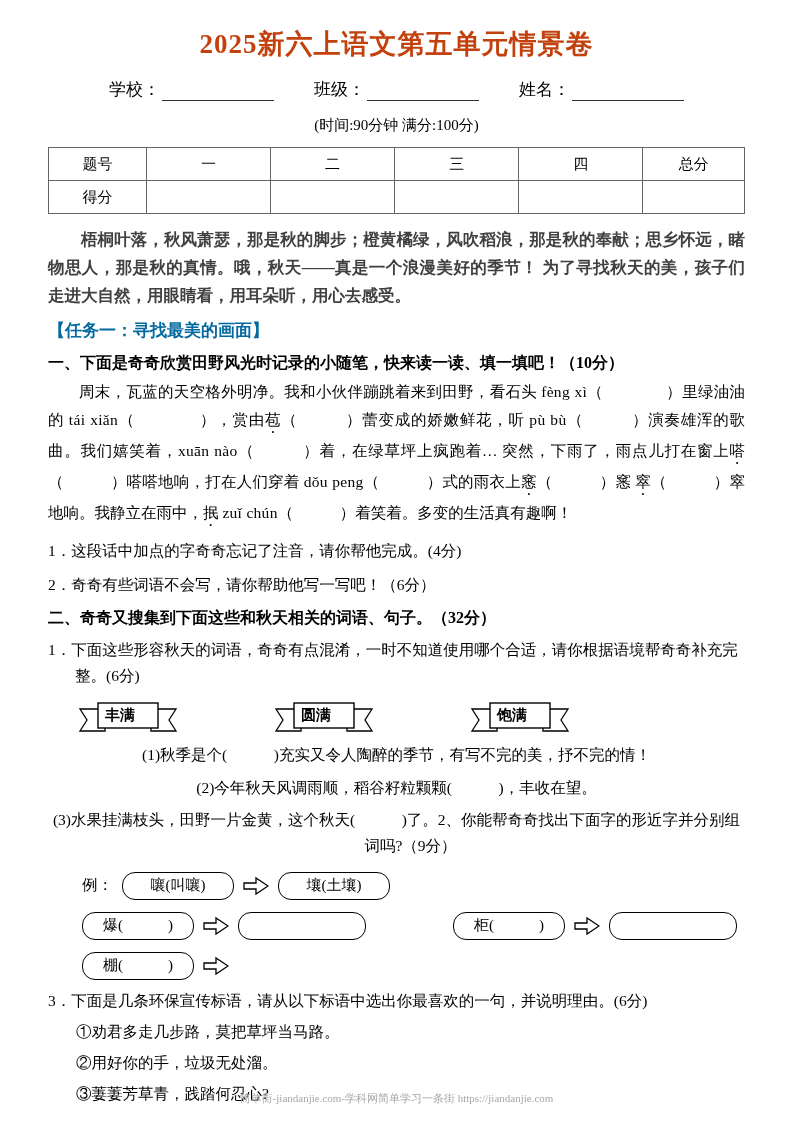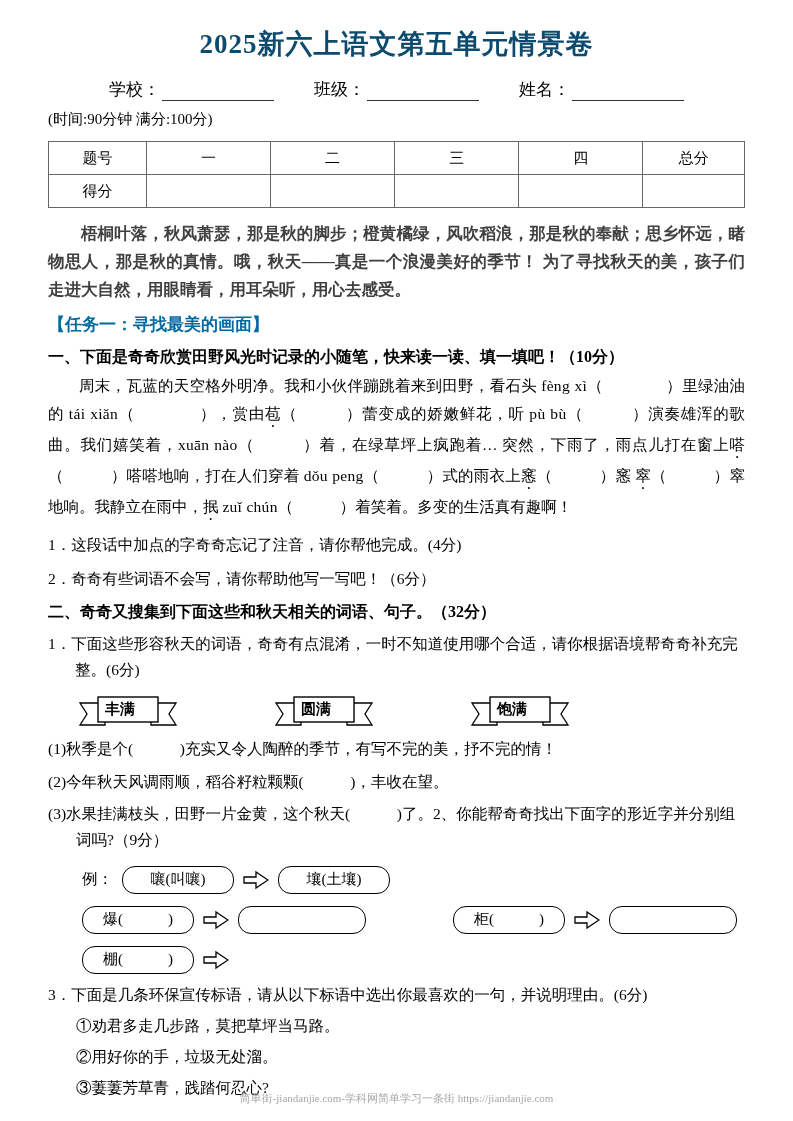--- a/index.html
+++ b/index.html
@@ -2,27 +2,27 @@
 <html><head>
 <meta charset="utf-8">
 <style>
   html,body{margin:0;padding:0;background:#ffffff;}
   body{
     width:793px;height:1121px;position:relative;overflow:hidden;
     font-family:"Liberation Serif","DejaVu Serif",serif;color:#000;
   }
   .page{padding:26px 48px 0 48px;}
 
-  .title{color:#0c4a6e;font-size:27px;font-weight:bold;text-align:center;letter-spacing:1px;}
+  .title{color:#c2410c;font-size:27px;font-weight:bold;text-align:center;letter-spacing:1px;}
 
   .id-line{display:flex;justify-content:center;gap:40px;margin-top:16px;font-size:17px;text-align:right;}
   .id-item{display:flex;align-items:flex-end;gap:2px;}
   .blank-line{display:inline-block;width:112px;height:20px;border-bottom:1.5px solid #333;}
 
-  .time-line{text-align:left;font-size:15px;margin-top:9px;}
+  .time-line{text-align:center;font-size:15px;margin-top:15px;}
 
   table.score{width:100%;border-collapse:collapse;margin-top:12px;padding-left:39px;}
   table.score td{border:1px solid #666;height:30px;text-align:center;font-size:15px;}
 
   .intro{color:#404040;font-weight:bold;font-size:16.5px;line-height:1.7;
          text-align:justify;margin-top:12px;text-indent:2em;}
 
   .task-header{color:#0369a1;font-weight:bold;font-size:17px;text-align:left;margin-top:9px;}
 
   .sec-title{font-weight:bold;font-size:16px;margin-top:11px;}
@@ -34,21 +34,21 @@
 
   .qline{font-size:15.5px;margin-top:8px;line-height:1.65;}
   .hang{padding-left:27px;text-indent:-27px;}
 
   .ribbon-row{display:flex;gap:96px;margin:12px 0 0 30px;}
   .ribbon{position:relative;width:100px;height:36px;}
   .ribbon svg{position:absolute;left:0;top:0;}
   .ribbon .ribbon-word{position:absolute;left:12px;top:3px;width:60px;height:25px;
     display:flex;align-items:center;justify-content:center;font-weight:bold;font-size:15px;}
 
-  .fill{margin-top:6px;font-size:15.5px;line-height:1.7;padding-left:28px;text-indent:-28px;}
+  .fill{margin-top:6px;font-size:15.5px;line-height:1.7;padding-left:28px;text-indent:-28px;text-align:center;}
 
   .shape-row{display:flex;align-items:center;margin:12px 0 0 34px;gap:9px;font-size:15.5px;}
   .shape-group{display:flex;align-items:center;gap:9px;}
   .shape-group.second{margin-left:78px;}
   .blob{display:inline-flex;align-items:center;justify-content:center;min-width:112px;height:28px;
         border:1.5px solid #000;border-radius:13px;padding:0 10px;box-sizing:border-box;
         font-size:15px;background:#fff;}
   .blob.blank{min-width:128px;}
   .barrow{flex:0 0 auto;}
 

